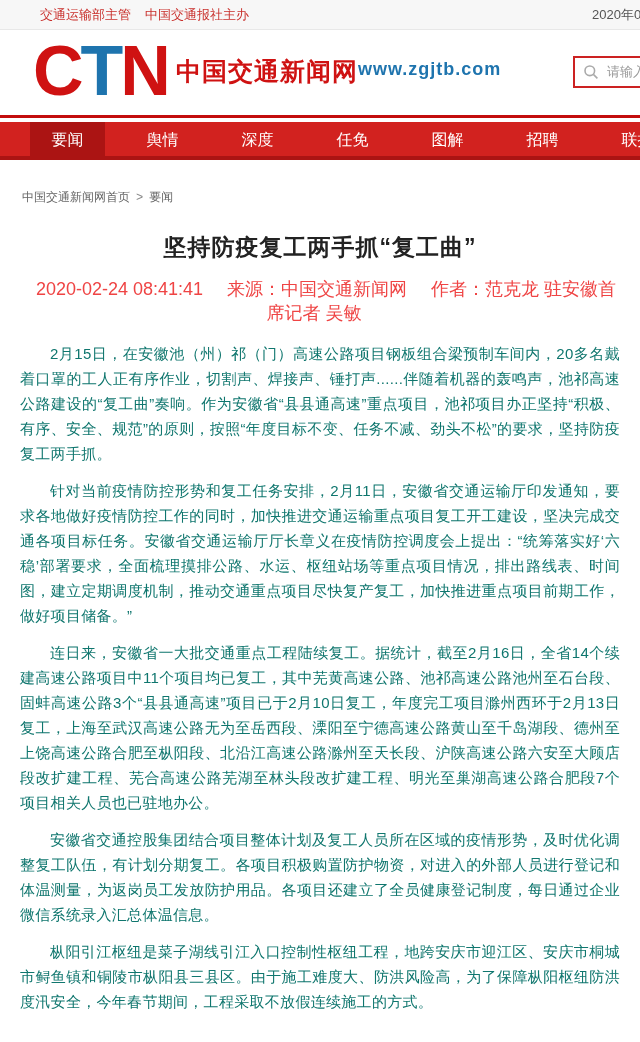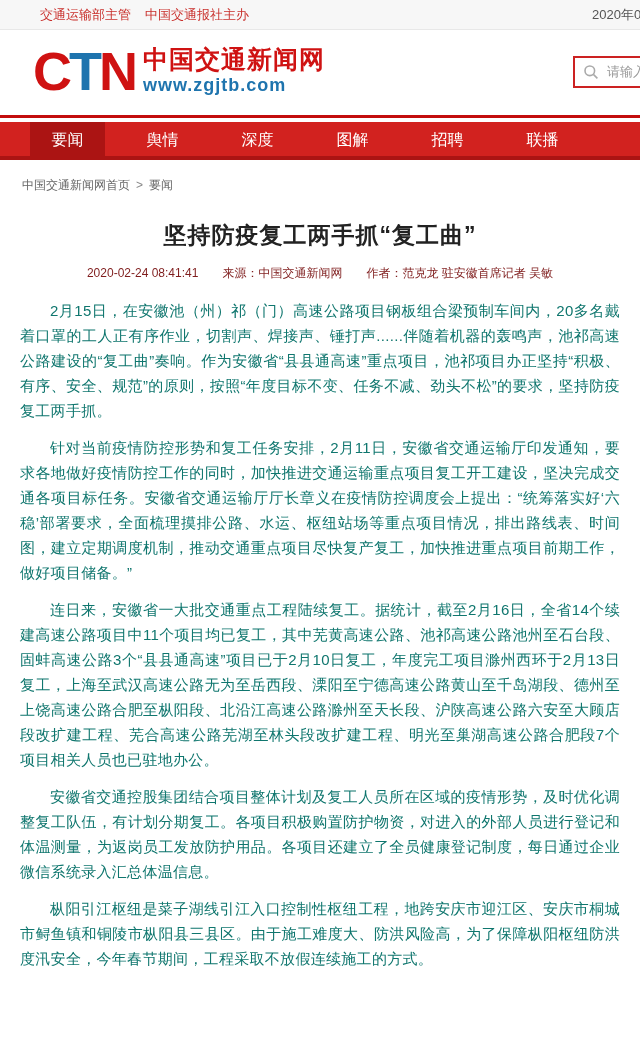--- a/index.html
+++ b/index.html
@@ -14,24 +14,24 @@
     position:relative; height:30px; background:#f7f7f7;
     border-bottom:1px solid #e8e8e8; font-size:13px; line-height:30px;
     white-space:nowrap;
   }
   .topbar-left { position:absolute; left:40px; top:0; color:#c9302c; }
   .topbar-left span { margin-right:14px; }
   .topbar-date { position:absolute; left:592px; top:0; color:#555; }
   
   .header { position:relative; height:85px; background:#fff; }
   .logo { position:absolute; left:33px; top:13px; display:flex; align-items:center; cursor:pointer; }
-  .ctn { font-weight:900; font-size:54px; line-height:56px; letter-spacing:-3px; font-family:"Liberation Sans",sans-serif; }
+  .ctn { font-weight:900; font-size:70px; line-height:56px; letter-spacing:-3px; font-family:"Liberation Sans",sans-serif; }
   .ctn .c, .ctn .n { color:#cf1212; }
   .ctn .t { color:#1e74ae; }
-  .sitetext { margin-left:8px; display:flex; flex-direction:column; justify-content:center; }
+  .sitetext { margin-left:8px; display:flex; flex-direction:row; justify-content:center; }
   .sitename { color:#cf1212; font-size:25px; font-weight:900; letter-spacing:1px; line-height:28px; }
   .siteurl { color:#1e74ae; font-size:18px; font-weight:bold; line-height:24px; letter-spacing:1px; }
   .searchbox {
     position:absolute; left:573px; top:26px; width:220px; height:32px;
     border:2px solid #cc2222; background:#fff; display:flex; align-items:center;
     padding:0 8px;
   }
   .search-icon { width:16px; height:16px; margin-right:8px; flex:0 0 auto; }
   .search-placeholder { color:#999; font-size:13px; white-space:nowrap; }
   .header-divider { height:3px; background:#c30d0d; }
@@ -39,30 +39,30 @@
   
   .nav { position:relative; height:38px; background:#d2221f; overflow:visible; }
   .nav-underline { position:absolute; left:0; right:0; bottom:0; height:4px; background:#ab1413; }
   .nav-row { position:absolute; left:30px; top:0; display:flex; white-space:nowrap; }
   .nav-item {
     position:relative; z-index:2; width:75px; margin-right:20px; height:38px;
     line-height:36px; text-align:center; color:#ffffff; font-size:16px; cursor:pointer;
   }
   .nav-item.active { background:#ab1413; }
   
-  .breadcrumb { padding:17px 0 0 22px; font-size:12px; color:#666; }
+  .breadcrumb { padding:29px 0 0 22px; font-size:12px; color:#666;font-family:Liberation Mono, monospace; }
   .breadcrumb a { color:#666; text-decoration:none; cursor:pointer; }
   .breadcrumb .sep { margin:0 6px; color:#888; }
   
   .article { width:600px; margin:0 auto; }
   .article-title {
     margin-top:26px; text-align:center; font-size:23px; font-weight:bold;
     color:#222; letter-spacing:1px;
   }
-  .article-meta { margin-top:14px; text-align:center; font-size:12px; color:#7f1d1d; }
+  .article-meta { margin-top:14px; text-align:center; font-size:18px; color:#ef4444; }
   .article-meta span { margin:0 12px; }
   .article-body { margin-top:16px; }
   .article-body p {
     font-size:15px; line-height:25px; color:#0f766e; text-indent:2em;
     text-align:justify; margin:12px 0; letter-spacing:0.3px;
   }
 </style>
 </head>
 <body>
 
@@ -95,20 +95,21 @@
   </div>
   <div class="header-divider"></div>
   <div class="header-gap"></div>
 
   <div class="nav">
     <div class="nav-underline"></div>
     <div class="nav-row">
       <div class="nav-item active">要闻</div>
       <div class="nav-item">舆情</div>
       <div class="nav-item">深度</div>
+      <div class="nav-item">任免</div>
       <div class="nav-item">图解</div>
       <div class="nav-item">招聘</div>
       <div class="nav-item">联播</div>
     </div>
   </div>
 
   <div class="breadcrumb">
     <a>中国交通新闻网首页</a><span class="sep">&gt;</span><a>要闻</a>
   </div>
 

